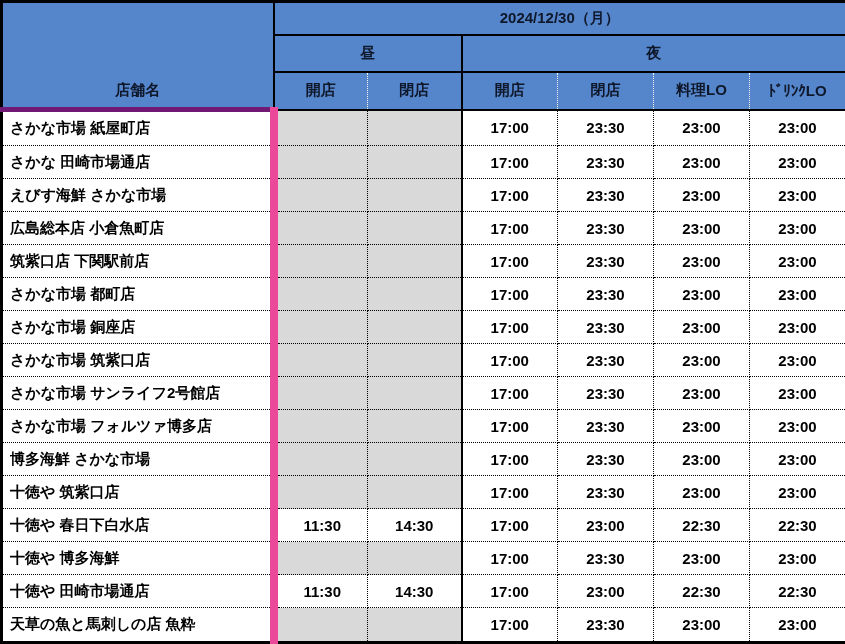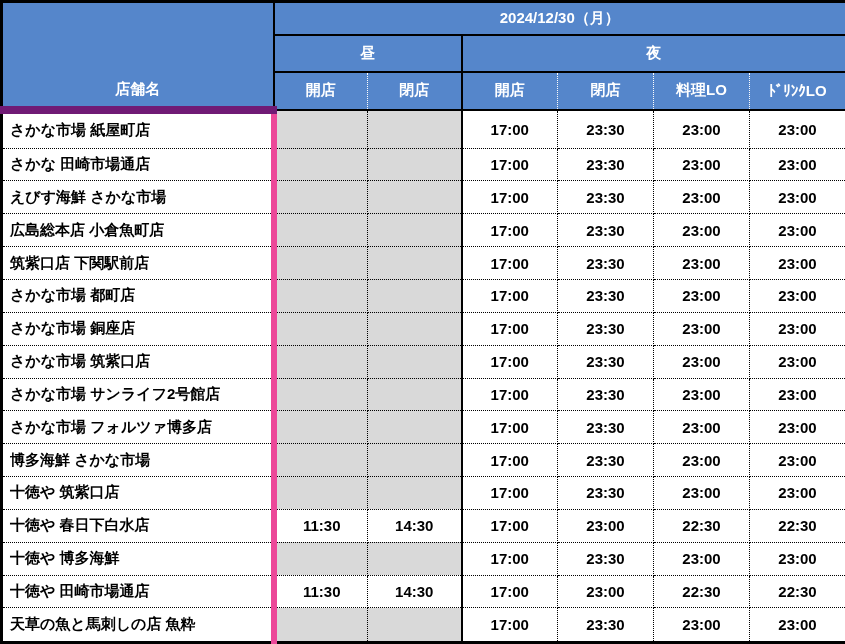--- a/index.html
+++ b/index.html
@@ -16,48 +16,48 @@
   col.c-name { width:272px; }
   col.c-lo  { width:94px; }
   col.c-lc  { width:94px; }
   col.c-no  { width:96px; }
   col.c-nc  { width:96px; }
   col.c-flo { width:96px; }
   col.c-dlo { width:97px; }
 
   
   thead th {
-    background:#5586CB; color:#ffffff;
+    background:#5586CB; color:#0f172a;
     font-size:15px; font-weight:bold;
     padding:0; text-align:center; vertical-align:middle;
   }
   thead tr.h1 { height:33px; }
   thead tr.h2 { height:37px; }
   thead tr.h3 { height:38px; }
   th.name-head {
     vertical-align:bottom; padding-bottom:7px;
-    border-right:2px solid #000; border-bottom:8px solid #701a75;
+    border-right:2px solid #000; border-bottom:5px solid #701a75;
   }
   th.date-head { border-bottom:2px solid #000; }
   th.sec-head  { border-bottom:2px solid #000; }
   th.sec-lunch { border-right:2px solid #000; }
   tr.h3 th { border-bottom:2px solid #000; border-right:1px dotted #fff; }
   tr.h3 th.sec-end { border-right:2px solid #000; }
   tr.h3 th:last-child { border-right:none; }
 
   
   tbody td {
     font-size:15px; padding:0;
     border-right:1px dotted #000;
     border-bottom:1px dotted #000;
     background:#fff; vertical-align:middle;
   }
   tbody td.name-cell {
     text-align:left; padding-left:7px;
-    border-right:6px solid #ec4899;
+    border-right:8px solid #ec4899;
   }
   tbody td.time-cell { text-align:center; }
   tbody td.lunch-end { border-right:2px solid #000; }
   tbody td.empty { background:#D9D9D9; }
   tbody td:last-child { border-right:none; }
 </style>
 </head>
 <body>
 
 <div class="wrap">

